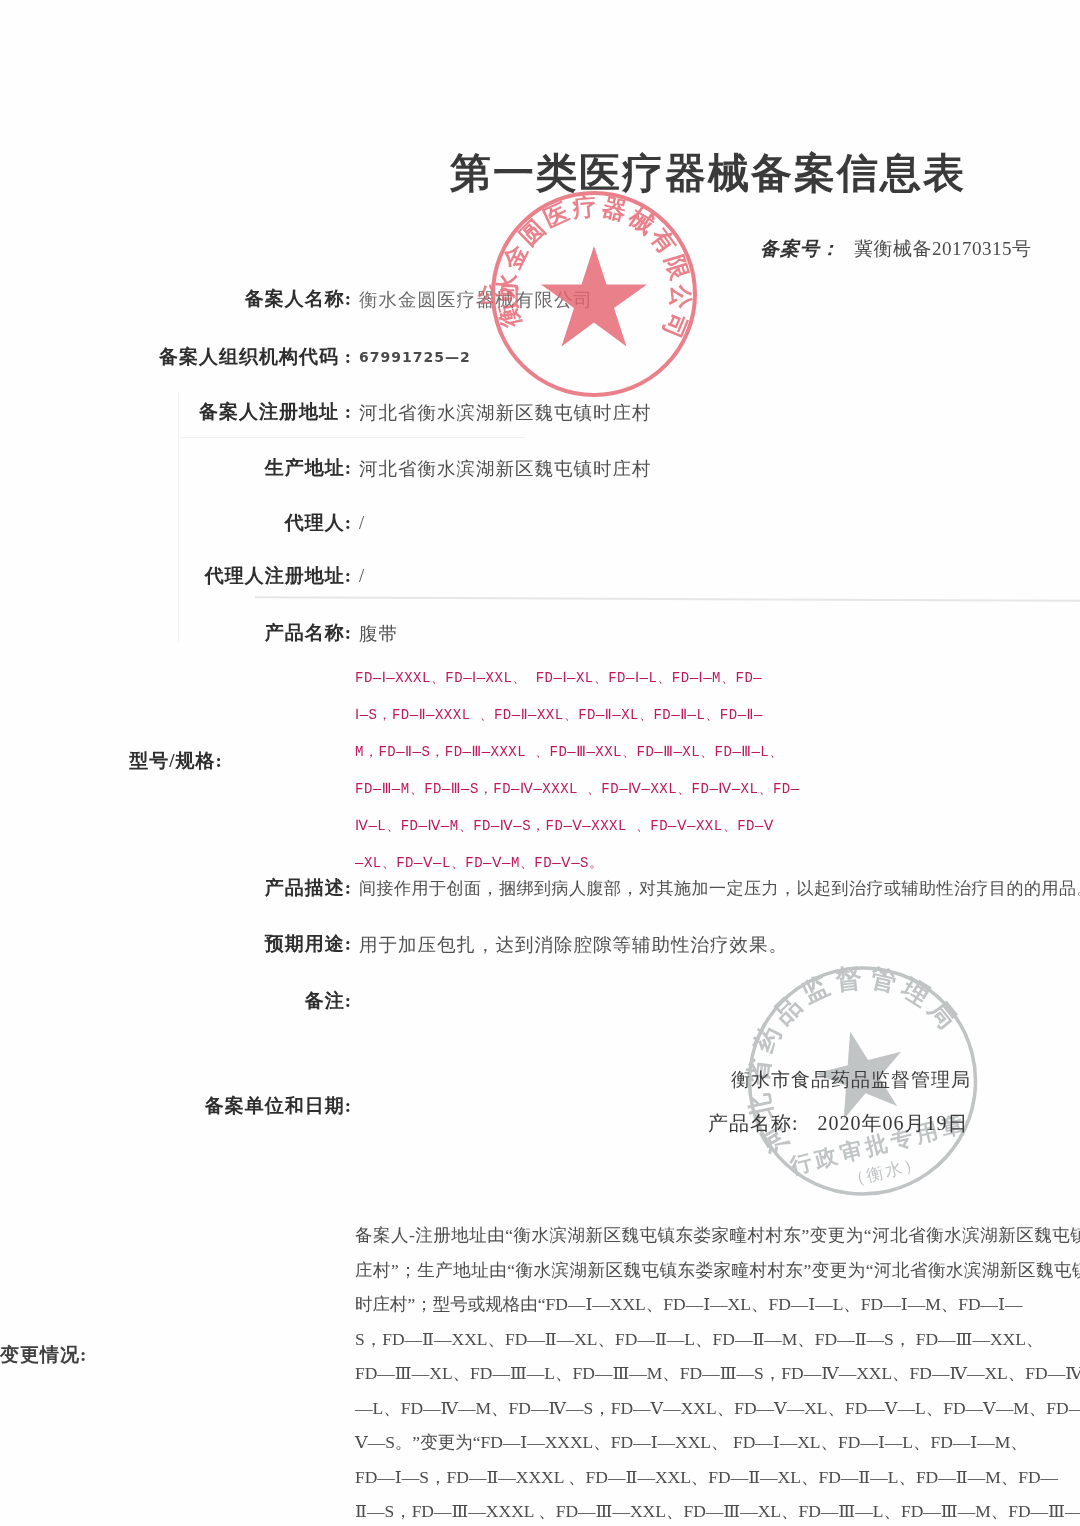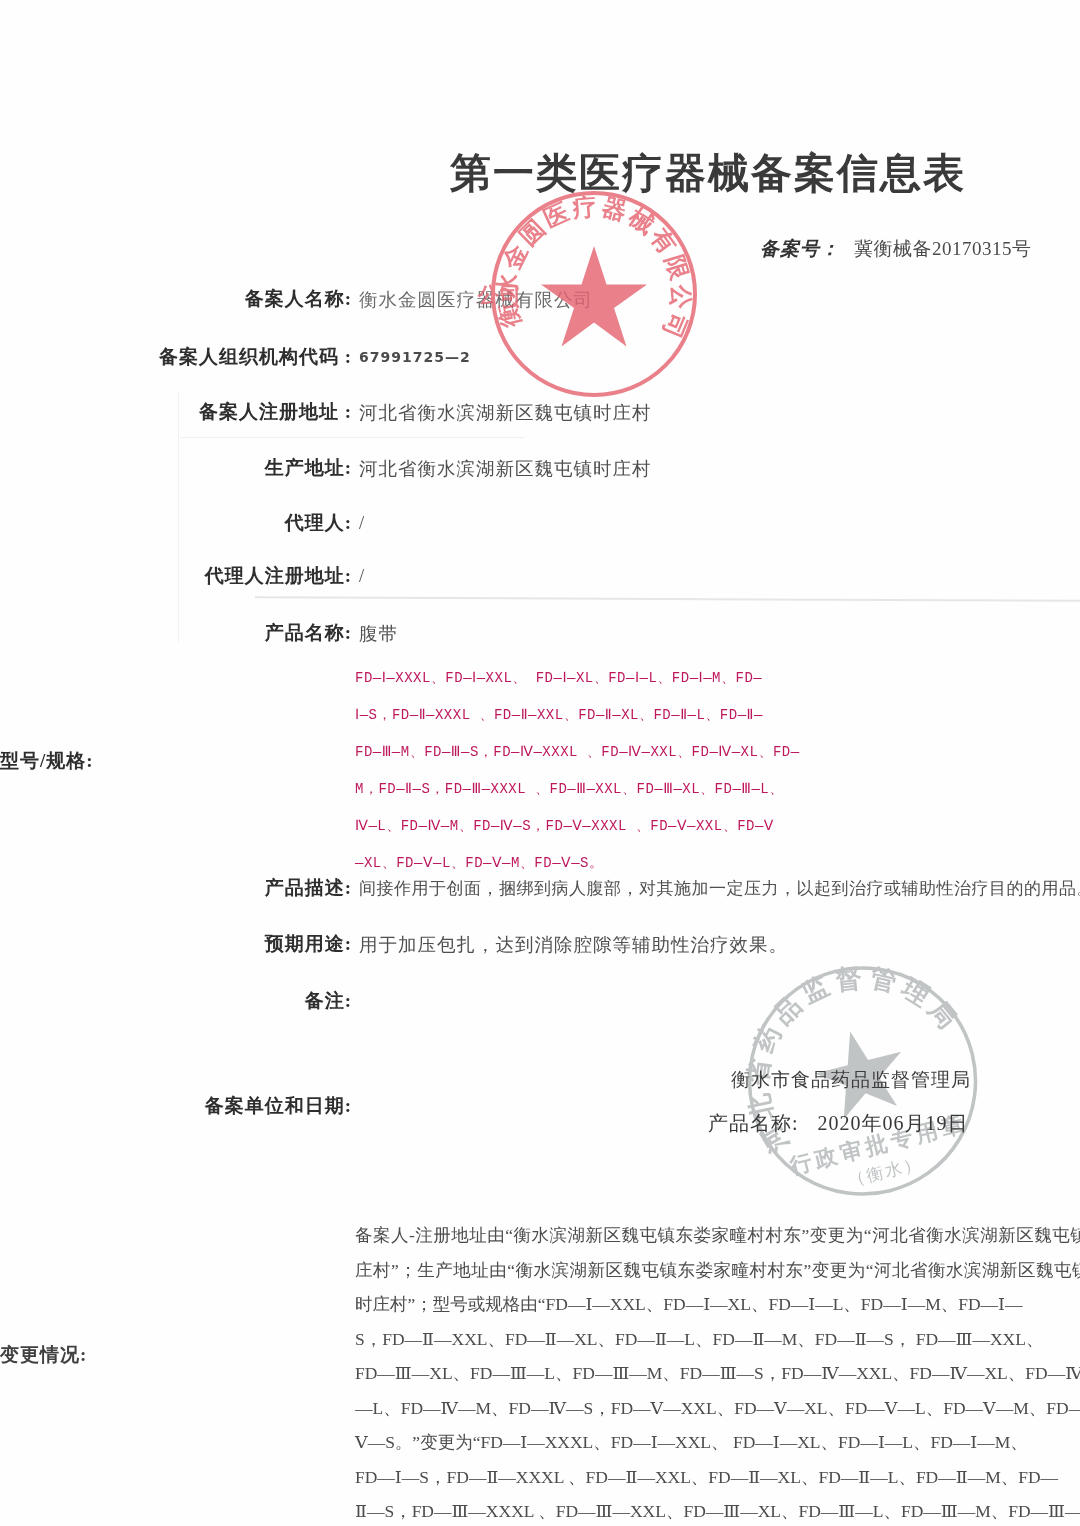--- a/index.html
+++ b/index.html
@@ -18,21 +18,21 @@
   .lbl{display:inline-block;width:352px;text-align:right;font-weight:bold;
        font-size:19px;color:#2e2e2e;letter-spacing:1px;flex:0 0 352px;}
   .val{margin-left:7px;font-size:18.5px;color:#4f4f4f;letter-spacing:1px;}
   .val.mono{font-family:"DejaVu Sans",sans-serif;font-size:14px;letter-spacing:1px;color:#4a4a4a;font-weight:bold;}
   .recno{left:760px;top:236px;font-size:19px;white-space:nowrap;}
   .recno .l{font-weight:bold;color:#333;letter-spacing:1px;font-style:italic;}
   .recno .v{margin-left:14px;color:#4a4a4a;letter-spacing:0.5px;}
   .specblock{left:355px;top:660px;width:640px;}
   .specblock div{height:37px;line-height:37px;white-space:nowrap;
     font-family:Liberation Mono, monospace;font-size:14px;color:#be185d;letter-spacing:0.5px;}
-  .speclabel{left:0;top:748px;width:352px;text-align:left;font-weight:bold;
+  .speclabel{left:0;top:748px;width:352px;text-align:center;font-weight:bold;
     font-size:19px;color:#2e2e2e;letter-spacing:1px;}
   .changeblock{left:355px;top:1218px;width:725px;}
   .changeblock div{height:34.5px;line-height:34.5px;white-space:nowrap;
     font-size:17.5px;color:#4c4c4c;letter-spacing:0;}
   .changeblock div.cjk{letter-spacing:0.5px;}
   .changelabel{left:0;top:1342px;width:352px;text-align:left;font-weight:bold;
     font-size:19px;color:#404040;letter-spacing:1px;}
   .unitlabel{left:0;top:1093px;width:352px;text-align:right;font-weight:bold;
     font-size:19px;color:#2e2e2e;letter-spacing:1px;}
   .authority{left:731px;top:1067px;font-size:19px;color:#3d3d3d;letter-spacing:1px;z-index:4;white-space:nowrap;}
@@ -81,22 +81,22 @@
 </div>
 <div class="frow" style="top:620px">
   <span class="lbl">产品名称:</span>
   <span class="val">腹带</span>
 </div>
 
 <div class="abs speclabel">型号/规格:</div>
 <div class="abs specblock">
   <div>FD—Ⅰ—XXXL、FD—Ⅰ—XXL、 FD—Ⅰ—XL、FD—Ⅰ—L、FD—Ⅰ—M、FD—</div>
   <div>Ⅰ—S，FD—Ⅱ—XXXL 、FD—Ⅱ—XXL、FD—Ⅱ—XL、FD—Ⅱ—L、FD—Ⅱ—</div>
+  <div>M，FD—Ⅱ—S，FD—Ⅲ—XXXL 、FD—Ⅲ—XXL、FD—Ⅲ—XL、FD—Ⅲ—L、</div>
   <div>FD—Ⅲ—M、FD—Ⅲ—S，FD—Ⅳ—XXXL 、FD—Ⅳ—XXL、FD—Ⅳ—XL、FD—</div>
-  <div>M，FD—Ⅱ—S，FD—Ⅲ—XXXL 、FD—Ⅲ—XXL、FD—Ⅲ—XL、FD—Ⅲ—L、</div>
   <div>Ⅳ—L、FD—Ⅳ—M、FD—Ⅳ—S，FD—Ⅴ—XXXL 、FD—Ⅴ—XXL、FD—Ⅴ</div>
   <div>—XL、FD—Ⅴ—L、FD—Ⅴ—M、FD—Ⅴ—S。</div>
 </div>
 
 <div class="frow" style="top:875px">
   <span class="lbl">产品描述:</span>
   <span class="val" style="font-size:17px;letter-spacing:0.5px">间接作用于创面，捆绑到病人腹部，对其施加一定压力，以起到治疗或辅助性治疗目的的用品。</span>
 </div>
 <div class="frow" style="top:931px">
   <span class="lbl">预期用途:</span>

